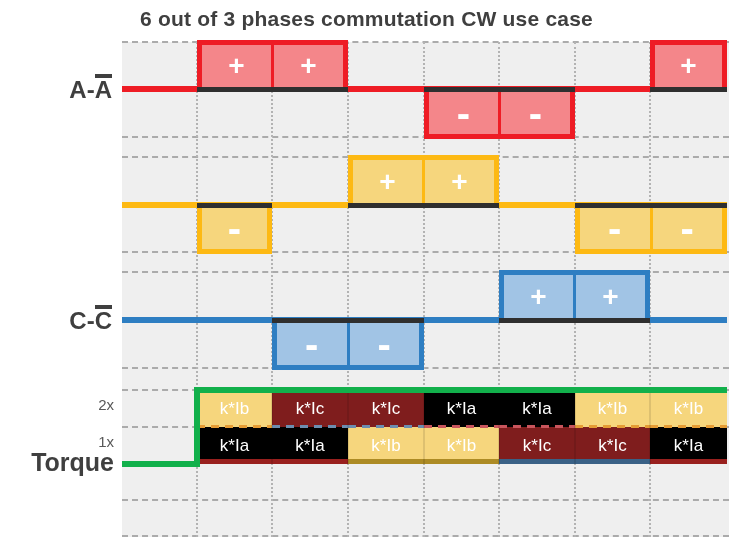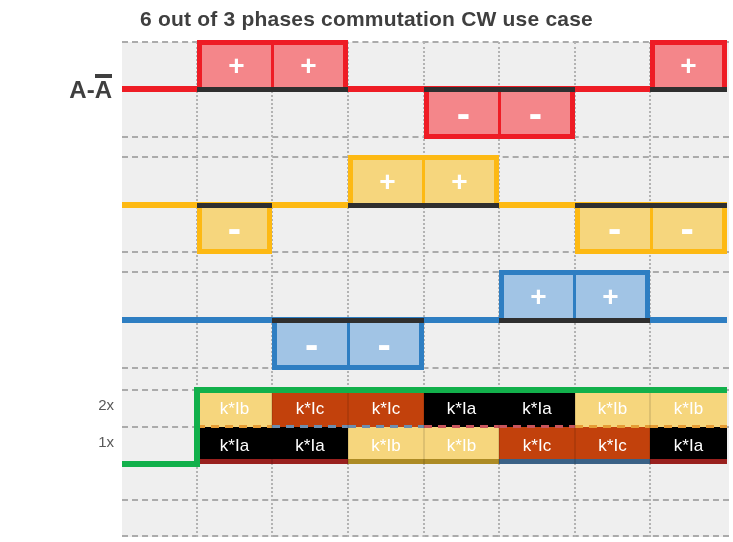--- a/index.html
+++ b/index.html
@@ -32,21 +32,21 @@
   .sg.m{font-size:40px;line-height:10px;}
   .base-red{height:6px;background:#ee1c25;}
   .base-yel{height:6px;background:#fdb913;}
   .base-blu{height:6px;background:#2e7ec2;}
   .blackline{height:5px;background:#2f2f2f;}
   .green{background:#12b04b;}
   .tq{box-sizing:border-box;display:flex;align-items:center;justify-content:center;
       font-size:17px;font-weight:normal;color:#ffffff;}
   .tq.ty{background:#f6d67d;}
   .tq.tr{background:#000000;}
-  .tq.tb{background:#c2410c;}
+  .tq.tb{background:#7f1d1d;}
   .dash1x{height:3px;}
   .dash1x.y{background:repeating-linear-gradient(90deg,#e59c35 0 8px,transparent 8px 14px);}
   .dash1x.r{background:repeating-linear-gradient(90deg,#c8555c 0 8px,transparent 8px 14px);}
   .dash1x.b{background:repeating-linear-gradient(90deg,#6c8eb0 0 8px,transparent 8px 14px);}
   .botb{height:5px;}
   .botb.r{background:#99201e;}
   .botb.y{background:#ad8b25;}
   .botb.b{background:#3a6186;}
   .tqdiv{width:2px;background:rgba(0,0,0,0.10);}
 </style>
@@ -229,16 +229,20 @@
   </div>
   <div class="abs blackline" style="left:272px;top:318px;width:152px;"></div>
   <div class="abs blackline" style="left:499px;top:318px;width:151px;"></div>
   <div class="abs base-blu" style="left:122px;top:317px;width:150px;"></div>
   <div class="abs base-blu" style="left:424px;top:317px;width:75px;"></div>
   <div class="abs base-blu" style="left:650px;top:317px;width:77px;"></div>
 
   <div class="abs phlabel" style="left:16px;top:74px;width:96px;">
     <span>A-</span><span class="ovl">A</span>
   </div>
+  <div class="abs phlabel" style="left:16px;top:305px;width:96px;">
+    <span>C-</span><span class="ovl">C</span>
+  </div>
   <div class="abs scale" style="left:56px;top:382px;width:58px;">2x</div>
   <div class="abs scale" style="left:56px;top:419px;width:58px;">1x</div>
+  <div class="abs tqlabel" style="left:4px;top:448px;width:110px;">Torque</div>
 
 </div>
 
 </body></html>

